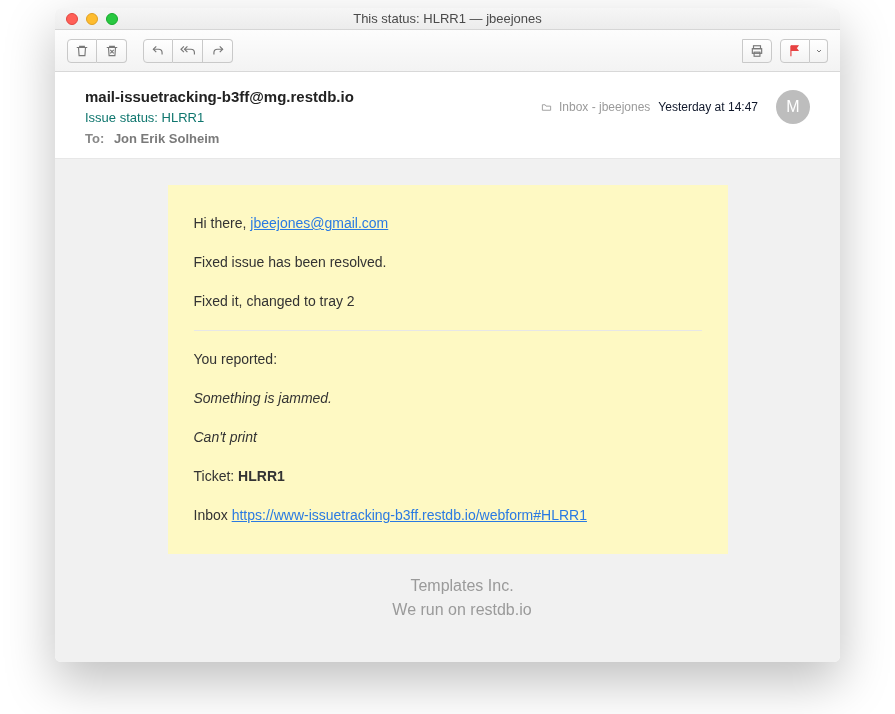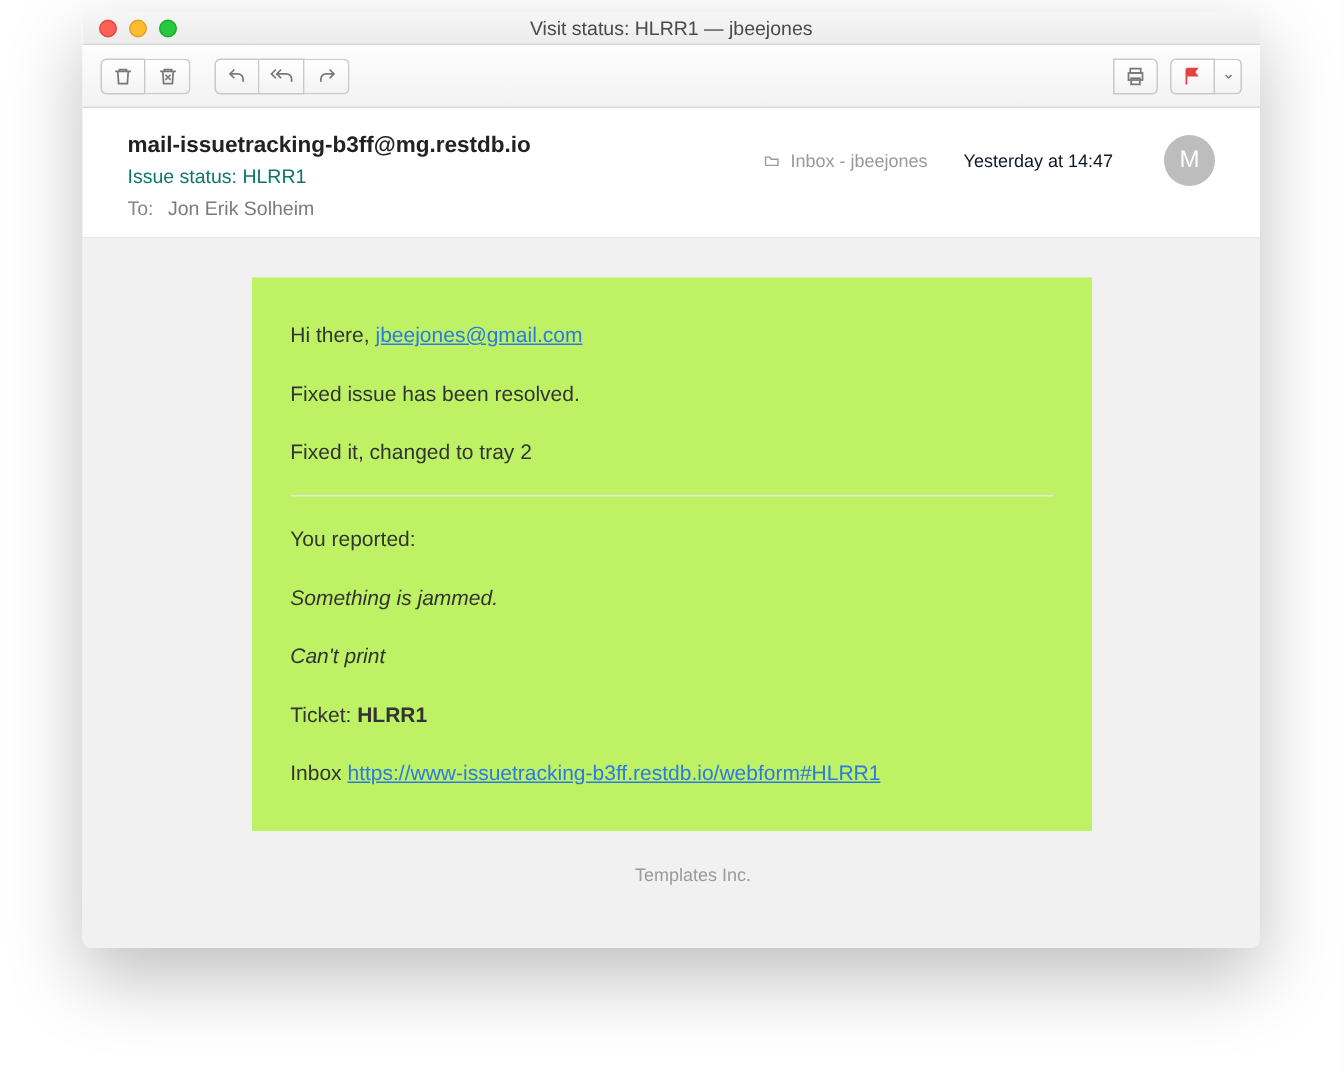--- a/index.html
+++ b/index.html
@@ -61,65 +61,65 @@
 svg { display: block; }
 .header-area {
   background: #fff;
   padding: 16px 30px 12px 30px;
   border-bottom: 1px solid #e7e7e7;
   display: flex; align-items: flex-start;
 }
 .header-left { flex: 1; }
 .sender { font-size: 15px; font-weight: 600; color: #222; margin-bottom: 5px; }
 .subject { font-size: 13px; color: #0f766e; margin-bottom: 6px; }
-.to-line { font-size: 13px; color: #888; }
+.to-line { font-size: 13px; color: #888; font-weight: bold; }
 .to-line .to-label { color: #888; }
 .to-line .to-name { color: #7a7a7a; margin-left: 6px; }
-.header-right { display: flex; align-items: center; gap: 24px; margin-top: 2px; }
+.header-right { display: flex; align-items: center; gap: 8px; margin-top: 2px; }
 .folder-indicator { display: flex; align-items: center; gap: 6px; font-size: 12px; color: #9a9a9a; }
 .timestamp { font-size: 12px; color: #0f172a; }
 .avatar {
   width: 34px; height: 34px; border-radius: 50%; background: #bdbdbd;
   display: flex; align-items: center; justify-content: center;
   color: #fff; font-size: 16px; font-weight: 500;
   margin-left: 10px;
 }
 .body-area {
   background: #f1f1f1;
   padding: 26px 0 40px 0;
   min-height: 440px;
 }
 .msg-card {
-  background: #bef264;
+  background: #fef9c3;
   width: 560px; margin: 0 auto;
   padding: 28px 26px;
   font-size: 14px; color: #333; line-height: 1.5;
 }
 .msg-card p { margin-bottom: 18px; }
 .msg-card hr { border: none; border-top: 1px solid #e7e7e7; margin: 4px 0 18px 0; }
 .msg-card a { color: #2a7ae2; text-decoration: underline; }
 .msg-card .italic { font-style: italic; }
 .msg-card p:last-child { margin-bottom: 0; }
 .footer-text {
-  text-align: center; font-size: 12px; color: #9a9a9a;
+  text-align: center; font-size: 16px; color: #9a9a9a;
   margin-top: 20px; line-height: 1.5; margin-left: 29px;
 }
 </style>
 </head>
 <body>
 
 <div class="window">
 
   <div class="titlebar">
     <div class="traffic">
       <div class="tl-dot tl-close"></div>
       <div class="tl-dot tl-min"></div>
       <div class="tl-dot tl-max"></div>
     </div>
-    <div class="title-text">Visit status: HLRR1 — jbeejones</div>
+    <div class="title-text">This status: HLRR1 — jbeejones</div>
   </div>
 
   <div class="toolbar">
     <div class="tb-group">
       <div class="tb-btn">
         <svg width="14" height="14" viewBox="0 0 24 24" fill="none" stroke="#787878" stroke-width="2">
             <path d="M3 6h18"></path>
             <path d="M8 6V4h8v2"></path>
             <path d="M6 6l1 14h10l1-14"></path>
           </svg>
@@ -215,16 +215,17 @@
       <p class="italic">Can't print</p>
       <p>
         <span>Ticket: </span><strong>HLRR1</strong>
       </p>
       <p>
         <span>Inbox </span><a href="#">https://www-issuetracking-b3ff.restdb.io/webform#HLRR1</a>
       </p>
     </div>
     <div class="footer-text">
       <div>Templates Inc.</div>
+      <div>We run on restdb.io</div>
     </div>
   </div>
 
 </div>
 
 </body></html>

